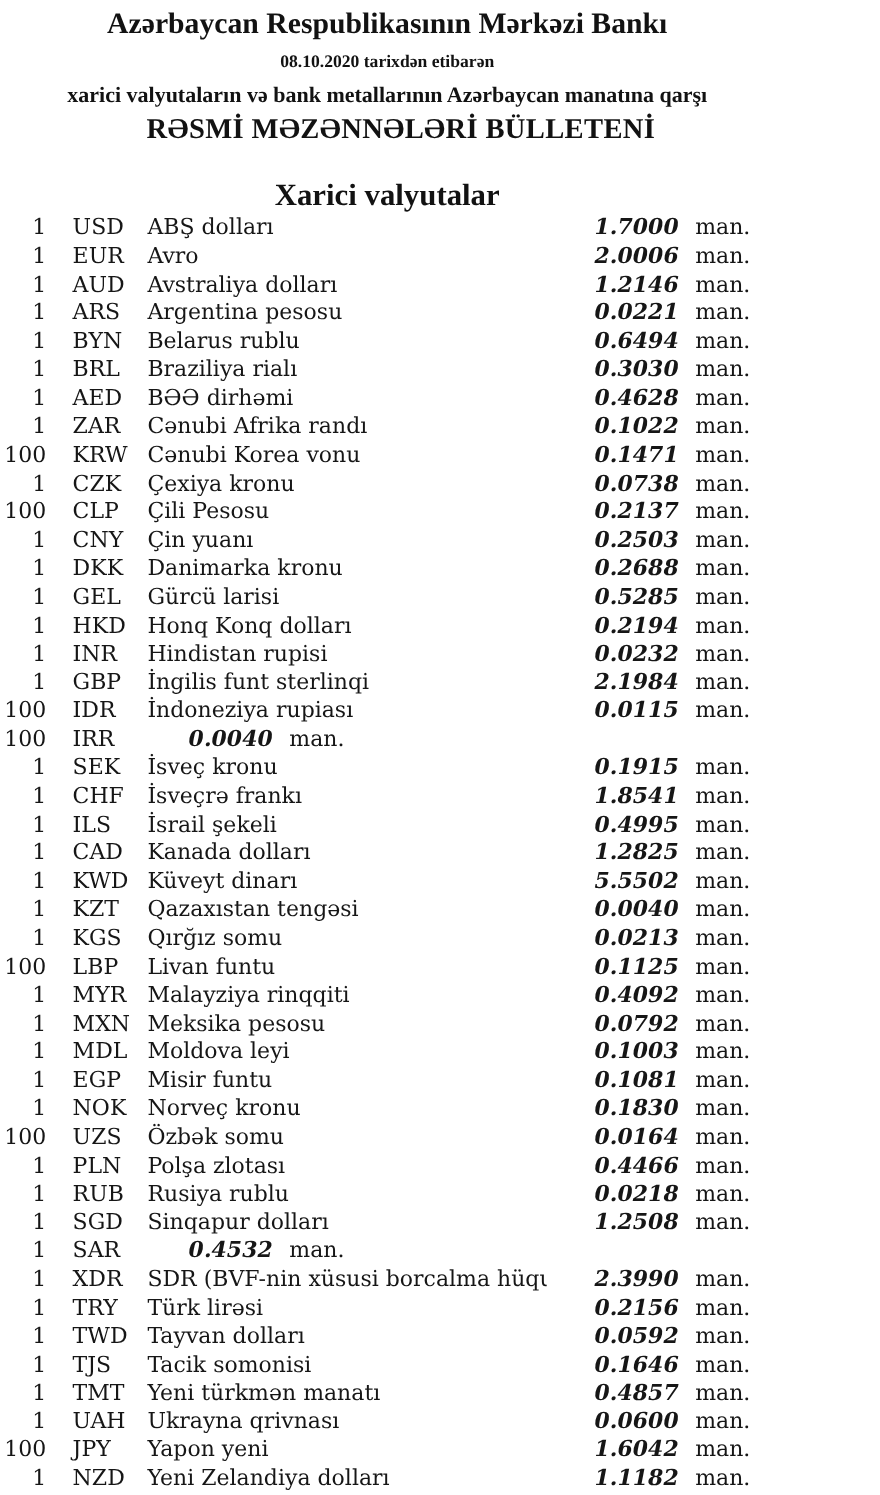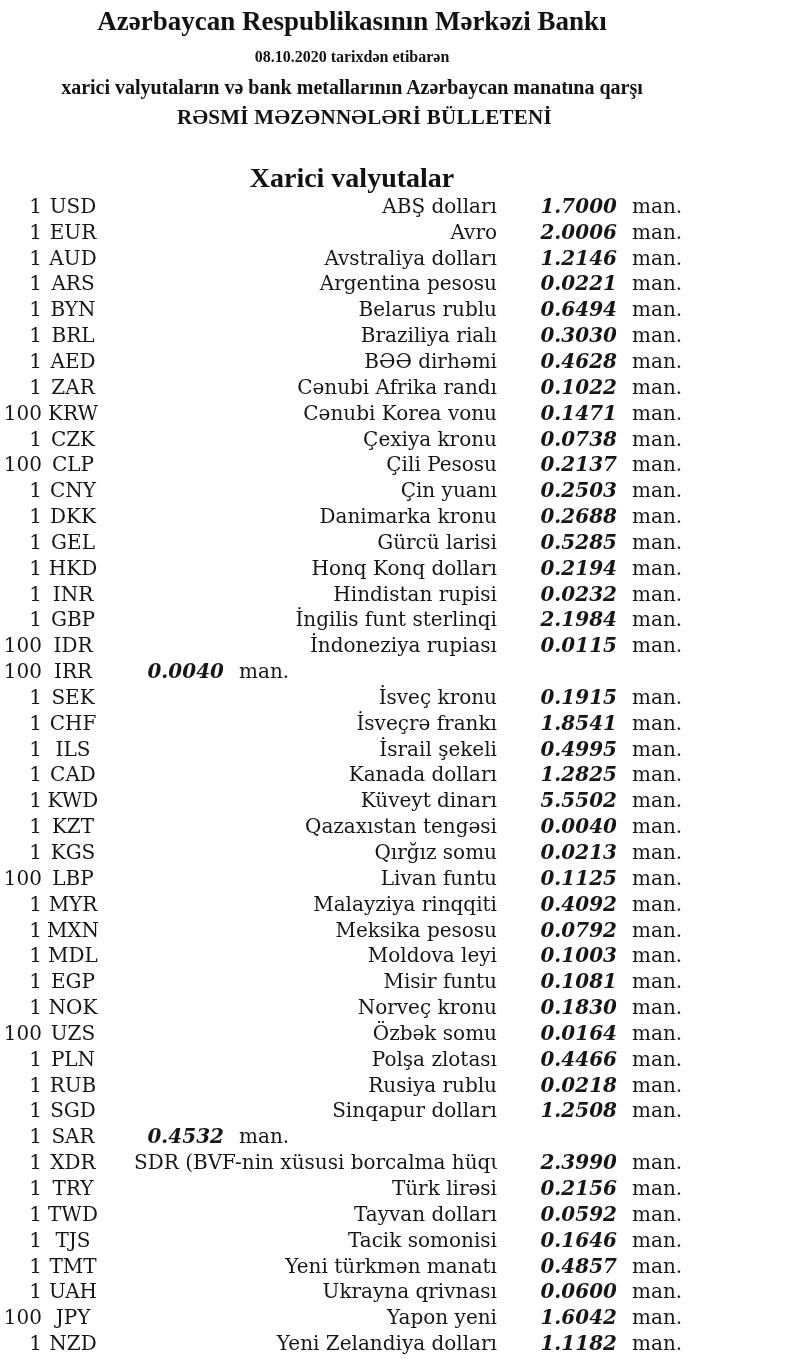--- a/index.html
+++ b/index.html
@@ -15,21 +15,21 @@
   .header {
     padding-top: 5px;
     text-align: center;
     font-family: "Liberation Serif", serif;
     font-weight: bold;
     color: #121212;
   }
   .bank-name   { font-size: 27px; line-height: 33px; }
   .date-line   { font-size: 16px; line-height: 30px; margin-top: 4px; }
   .subtitle    { font-size: 20px; line-height: 30px; }
-  .bulletin-title { font-size: 21px; line-height: 30px; letter-spacing: 0.3px; margin-left: 25px; }
+  .bulletin-title { font-size: 26px; line-height: 30px; letter-spacing: 0.3px; margin-left: 25px; }
 
   .section-title {
     margin-top: 31px;
     text-align: center;
     font-family: "Liberation Serif", serif;
     font-weight: bold;
     font-size: 28px;
     line-height: 30px;
     color: #121212;
   }
@@ -41,22 +41,22 @@
     color: #161616;
   }
   .row {
     display: flex;
     height: 25.85px;
     align-items: center;
     white-space: nowrap;
   }
   .cell { display: block; }
   .qty  { width: 42px;  text-align: right; }
-  .code { width: 62px;  text-align: center; }
-  .name { flex: 1;      padding-left: 6px; text-align: right; overflow: hidden; margin-left: 24px; }
+  .code { width: 62px;  text-align: left; margin-left: 24px; }
+  .name { flex: 1;      padding-left: 6px; text-align: left; overflow: hidden; }
   .val  { width: 120px; text-align: right; font-weight: bold; font-style: italic; }
   .man  { width: 87px;  padding-left: 15px; box-sizing: border-box; text-align: left; }
 </style>
 </head>
 <body>
 
 <div class="page">
   <div class="header">
     <div class="bank-name">Azərbaycan Respublikasının Mərkəzi Bankı</div>
     <div class="date-line">08.10.2020 tarixdən etibarən</div>

